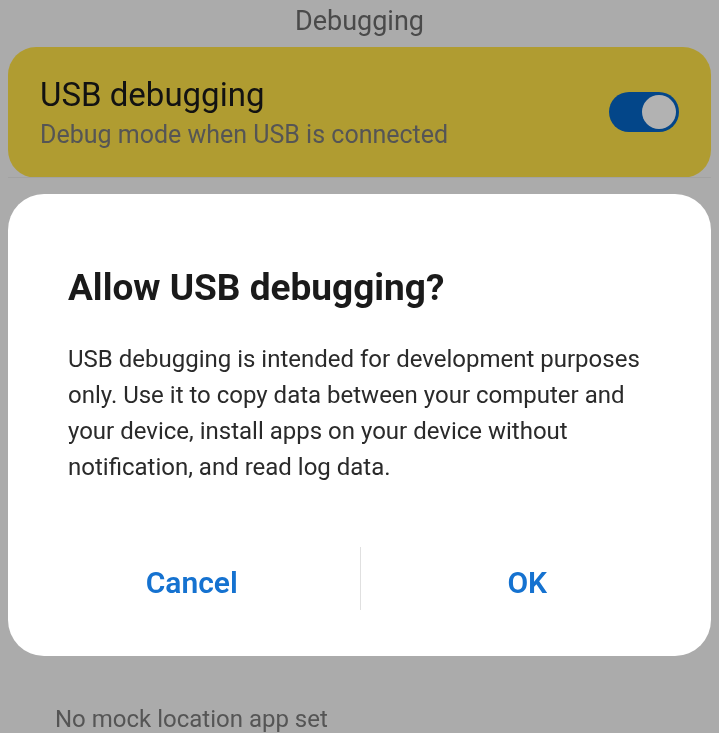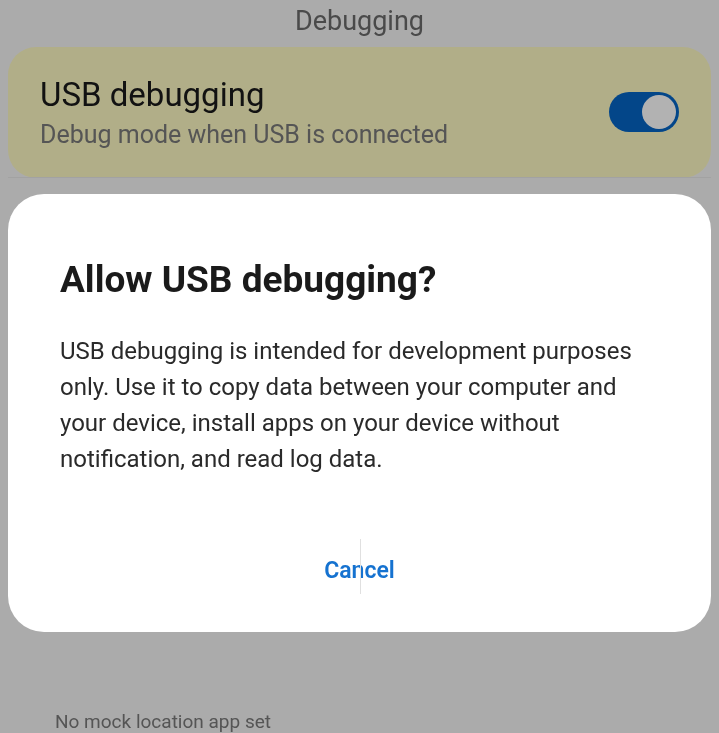--- a/index.html
+++ b/index.html
@@ -38,21 +38,21 @@
     
     .section-header {
       font-size: 27px;
       color: #6b6b6b;
       padding: 5px 38px 10px;
       font-weight: 400;
       text-align: center;
     }
     
     .settings-card {
-      background: #fef9c3;
+      background: #fde047;
       border-radius: 28px;
       padding: 0;
       margin: 0 0px;
     }
     
     .setting-row {
       display: flex;
       align-items: center;
       padding: 28px 32px;
       border-bottom: 1px solid #e8e8e8;
@@ -91,34 +91,34 @@
       width: 34px;
       height: 34px;
       background: #ffffff;
       border-radius: 50%;
     }
     
     .partial-text {
       position: absolute;
       bottom: 0;
       left: 55px;
-      font-size: 19px;
+      font-size: 24px;
       color: #7a7a7a;
       white-space: nowrap;
     }
     
     .dialog {
       position: absolute;
       top: 194px;
       left: 8px;
       right: 8px;
       background: #ffffff;
       border-radius: 36px;
       z-index: 2;
-      padding: 8px;
+      padding: 16px;
     }
     
     .dialog-title {
       font-size: 37px;
       font-weight: 700;
       color: #1a1a1a;
       padding: 56px 44px 32px;
     }
     
     .dialog-body {
@@ -140,21 +140,21 @@
       left: 50%;
       top: 10px;
       bottom: 30px;
       width: 1px;
       background: #e0e0e0;
     }
     
     .dialog-button {
       flex: 1;
       text-align: center;
-      font-size: 23px;
+      font-size: 30px;
       font-weight: 600;
       color: #1572d0;
       padding: 12px 0;
       cursor: pointer;
       background: none;
       border: none;
     }
   </style>
 </head>
 <body>
@@ -176,14 +176,15 @@
 </div>
 
 <div class="overlay"></div>
 
 <div class="dialog">
   <div class="dialog-title">Allow USB debugging?</div>
   <div class="dialog-body">USB debugging is intended for development purposes only. Use it to copy data between your computer and your device, install apps on your device without notification, and read log data.</div>
   <div class="dialog-buttons">
     <button class="dialog-button">Cancel</button>
     <div class="dialog-divider"></div>
+    <button class="dialog-button">OK</button>
   </div>
 </div>
 
 </body></html>

